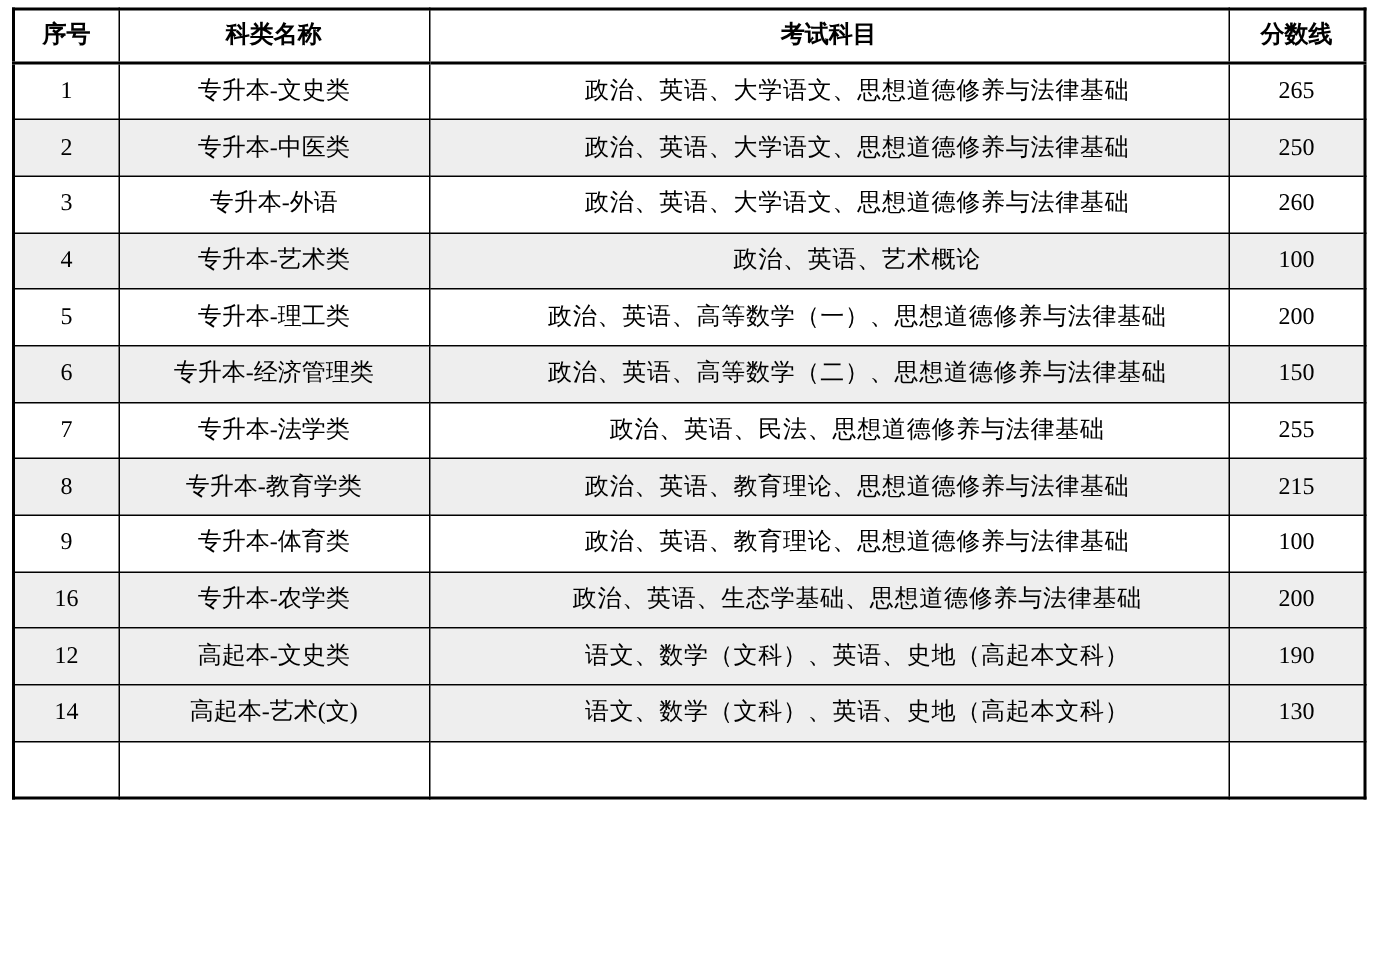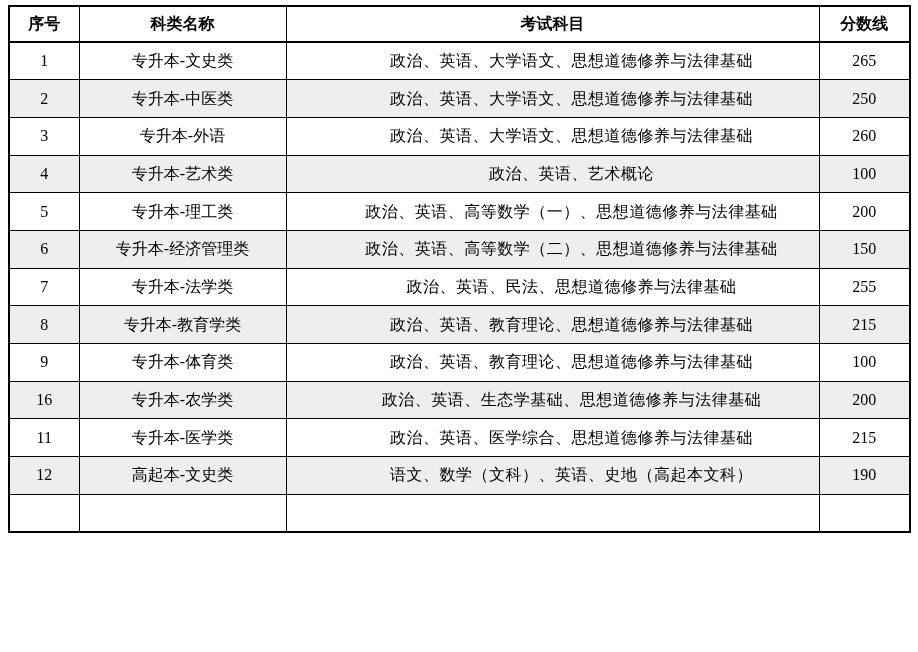--- a/index.html
+++ b/index.html
@@ -115,31 +115,31 @@
     <td class="cell-category">专升本-体育类</td>
     <td class="cell-subjects">政治、英语、教育理论、思想道德修养与法律基础</td>
     <td class="cell-score">100</td>
   </tr>
         <tr class="alt">
     <td class="cell-seq">16</td>
     <td class="cell-category">专升本-农学类</td>
     <td class="cell-subjects">政治、英语、生态学基础、思想道德修养与法律基础</td>
     <td class="cell-score">200</td>
   </tr>
-        <tr>
-    <td class="cell-seq">11</td>
-    <td class="cell-category">专升本-医学类</td>
-    <td class="cell-subjects">政治、英语、医学综合、思想道德修养与法律基础</td>
-    <td class="cell-score">215</td>
-  </tr>
         <tr class="alt">
     <td class="cell-seq">12</td>
     <td class="cell-category">高起本-文史类</td>
     <td class="cell-subjects">语文、数学（文科）、英语、史地（高起本文科）</td>
     <td class="cell-score">190</td>
+  </tr>
+        <tr class="alt">
+    <td class="cell-seq">14</td>
+    <td class="cell-category">高起本-艺术(文)</td>
+    <td class="cell-subjects">语文、数学（文科）、英语、史地（高起本文科）</td>
+    <td class="cell-score">130</td>
   </tr>
         <tr>
     <td class="cell-seq"></td>
     <td class="cell-category"></td>
     <td class="cell-subjects"></td>
     <td class="cell-score"></td>
   </tr>
       </tbody>
   </table>
 </div>

